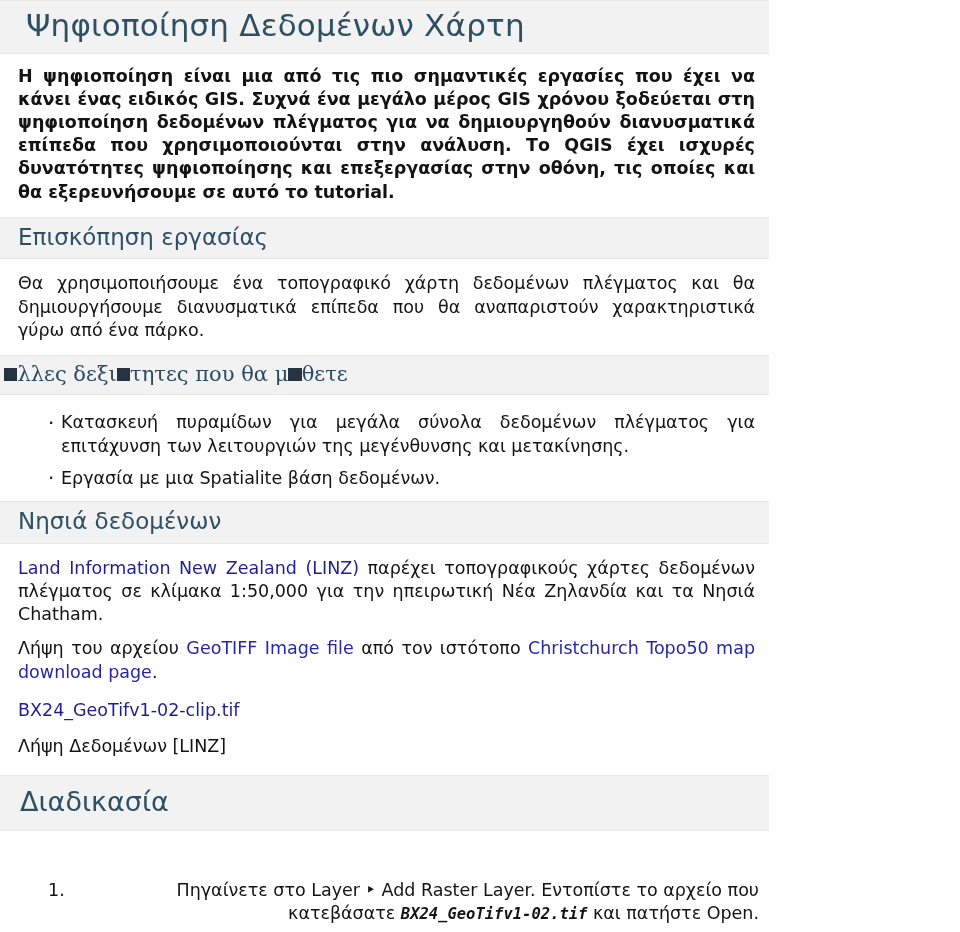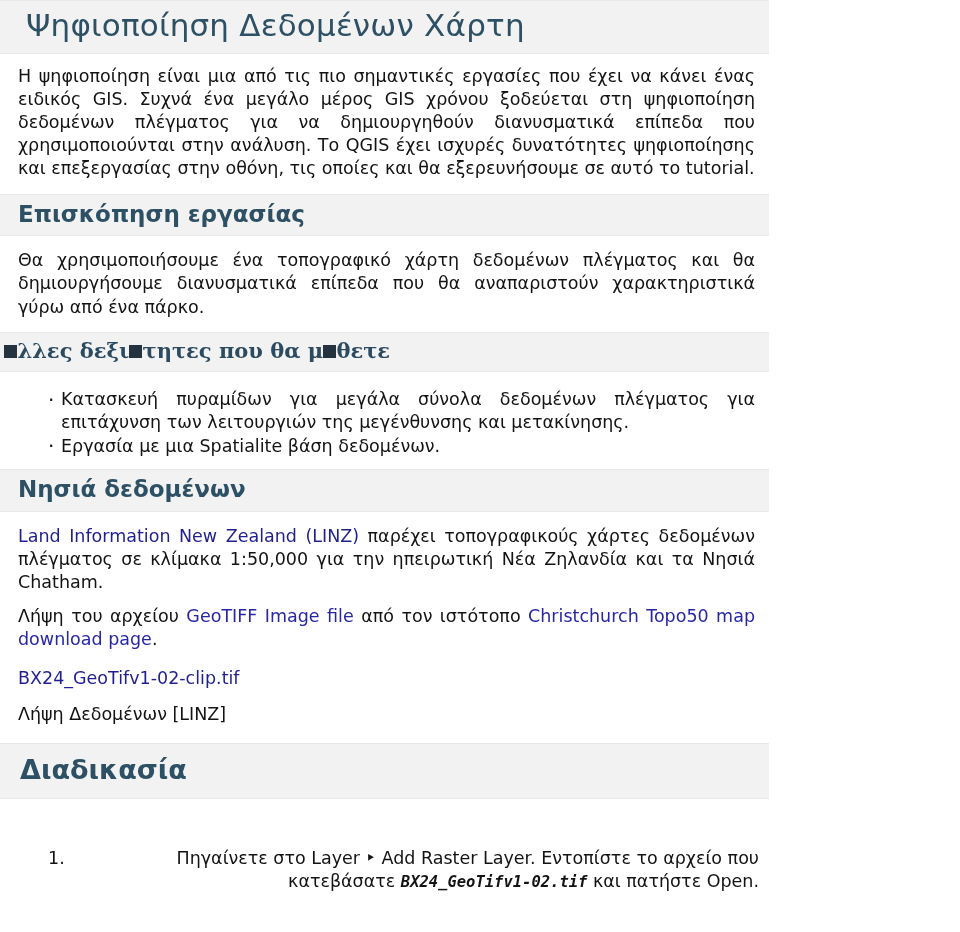--- a/index.html
+++ b/index.html
@@ -37,21 +37,21 @@
     font-weight: 400;
     color: #2d5065;
     letter-spacing: 0.2px;
     margin: 0;
     padding: 6px 0 9px 26px;
     line-height: 1.18;
   }
 
   .h2 {
     font-size: 23px;
-    font-weight: 700;
+    font-weight: 400;
     color: #2d5065;
     margin: 0;
     padding: 5px 0 7px 18px;
     line-height: 1.25;
   }
   .h2.serif {
     font-family: "DejaVu Serif", serif;
     font-size: 21px;
     color: #2c4a60;
     padding-left: 4px;
@@ -80,20 +80,21 @@
   }
 
   .para {
     text-align: justify;
     padding: 9px 14px 2px 18px;
     font-size: 17.5px;
     line-height: 1.325;
   }
   .para.lead {
     padding-top: 11px;
+    font-weight: bold;
   }
   .para.tight {
     padding-top: 13px;
   }
 
   .note {
     padding: 13px 14px 0 18px;
     font-size: 17.5px;
     line-height: 1.33;
     text-align: left;
@@ -107,21 +108,21 @@
 
   ul.bullets {
     list-style: none;
     margin: 0;
     padding: 16px 14px 0 48px;
   }
   ul.bullets > li {
     position: relative;
     text-align: justify;
     padding-left: 13px;
-    margin-bottom: 0;
+    margin-bottom: 9px;
     line-height: 1.33;
   }
   ul.bullets > li:last-child { margin-bottom: 0; }
   ul.bullets > li::before {
     content: "\00B7";
     position: absolute;
     left: 0;
     top: -0.07em;
     font-size: 20px;
     line-height: 1.33;

